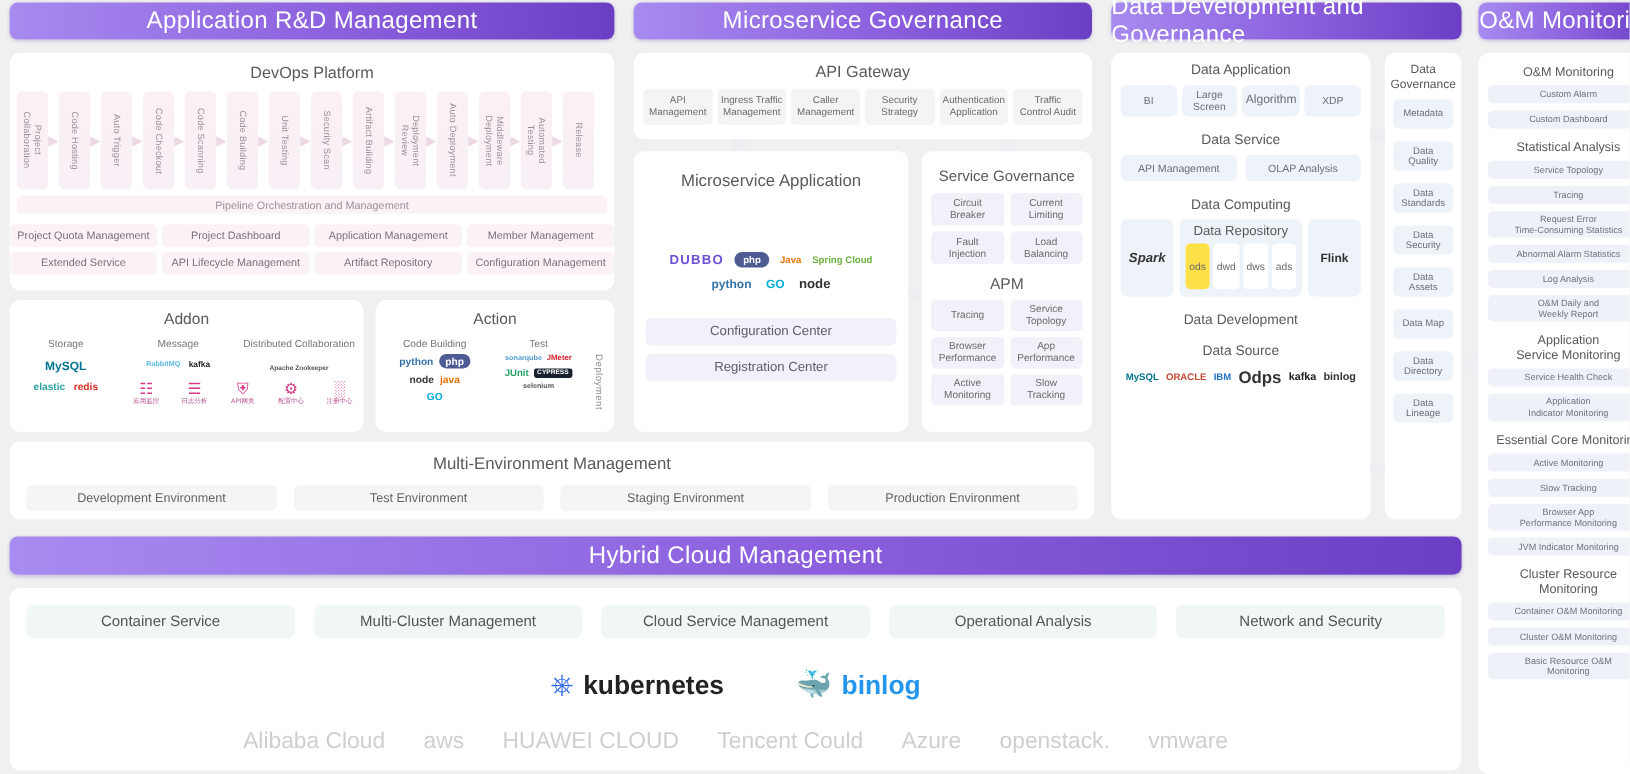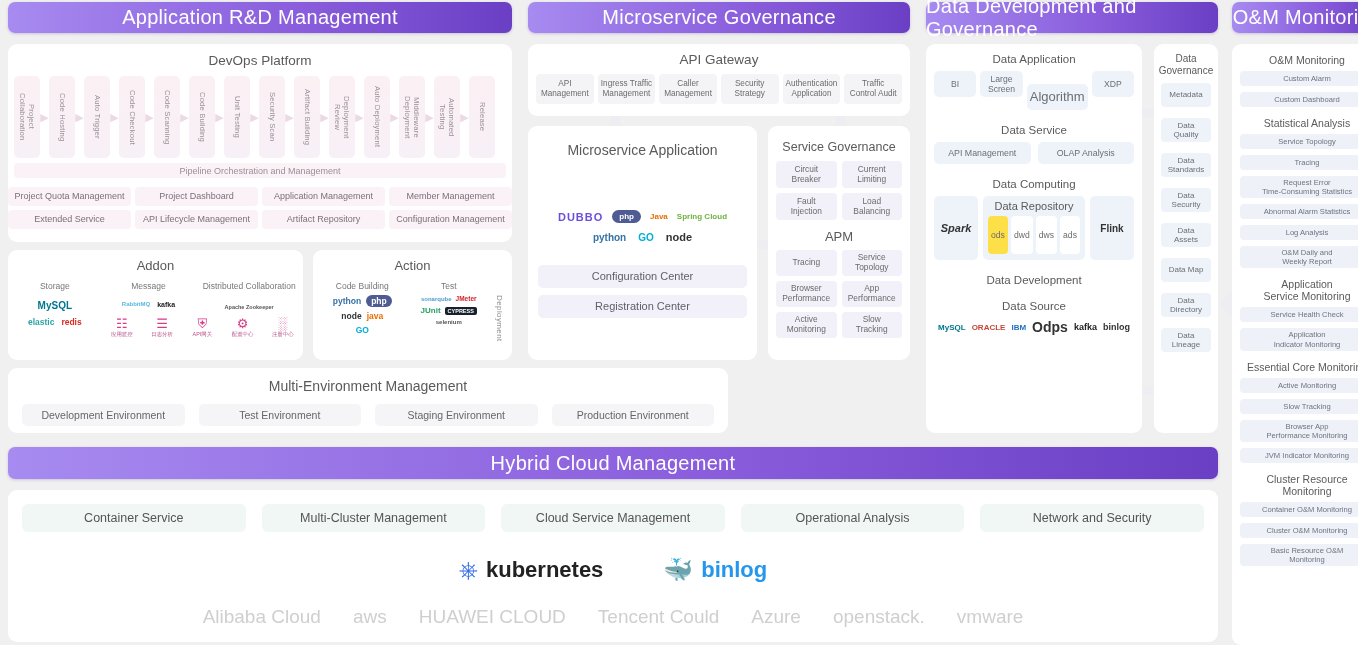--- a/index.html
+++ b/index.html
@@ -279,21 +279,21 @@
         <div class="logo-row" style="margin-top:4px;">
           <span class="logo" style="color:#555;font-size:6px;">selenium</span>
         </div>
       </div>
       <div style="width:14px;display:flex;justify-content:center;">
         <span class="vert-label">Deployment</span>
       </div>
     </div>
   </div>
 
-  <div class="card" style="left:8px;top:368px;width:720px;height:65px;">
+  <div class="card" style="left:8px;top:368px;width:904px;height:65px;">
     <div class="card-title" style="margin-top:10px;font-size:14px;">Multi-Environment Management</div>
     <div id="multi-env-row" style="display:grid;grid-template-columns:repeat(4,1fr);gap:14px;padding:10px 14px 0 14px;">
         <div class="env-pill">Development Environment</div>
         <div class="env-pill">Test Environment</div>
         <div class="env-pill">Staging Environment</div>
         <div class="env-pill">Production Environment</div>
       </div>
   </div>
 
   <div class="card" style="left:528px;top:44px;width:382px;height:72px;">
@@ -365,21 +365,21 @@
 Tracking</div>
       </div>
   </div>
 
   <div class="card" style="left:926px;top:44px;width:216px;height:389px;">
     <div class="card-title" style="margin-top:9px;font-size:11.5px;">Data Application</div>
     <div id="da-row" style="display:flex;gap:4px;padding:6px 8px 0 8px;">
         <div class="pill pill-blue" style="flex:1;height:26px;white-space:pre-line;font-size:8.6px;border-radius:5px;">BI</div>
         <div class="pill pill-blue" style="flex:1;height:26px;white-space:pre-line;font-size:8.6px;border-radius:5px;">Large
 Screen</div>
-        <div class="pill pill-blue" style="flex:1;height:26px;white-space:pre-line;font-size:13px;border-radius:5px;margin-top:13px;">Algorithm</div>
+        <div class="pill pill-blue" style="flex:1;height:26px;white-space:pre-line;font-size:10px;border-radius:5px;">Algorithm</div>
         <div class="pill pill-blue" style="flex:1;height:26px;white-space:pre-line;font-size:8.6px;border-radius:5px;">XDP</div>
       </div>
 
     <div class="card-title" style="margin-top:14px;font-size:11.5px;">Data Service</div>
     <div id="ds-row" style="display:flex;gap:7px;padding:6px 8px 0 8px;">
         <div class="pill pill-blue" style="flex:1;height:22px;font-size:8.8px;border-radius:5px;">API Management</div>
         <div class="pill pill-blue" style="flex:1;height:22px;font-size:8.8px;border-radius:5px;">OLAP Analysis</div>
       </div>
 
     <div class="card-title" style="margin-top:14px;font-size:11.5px;">Data Computing</div>

